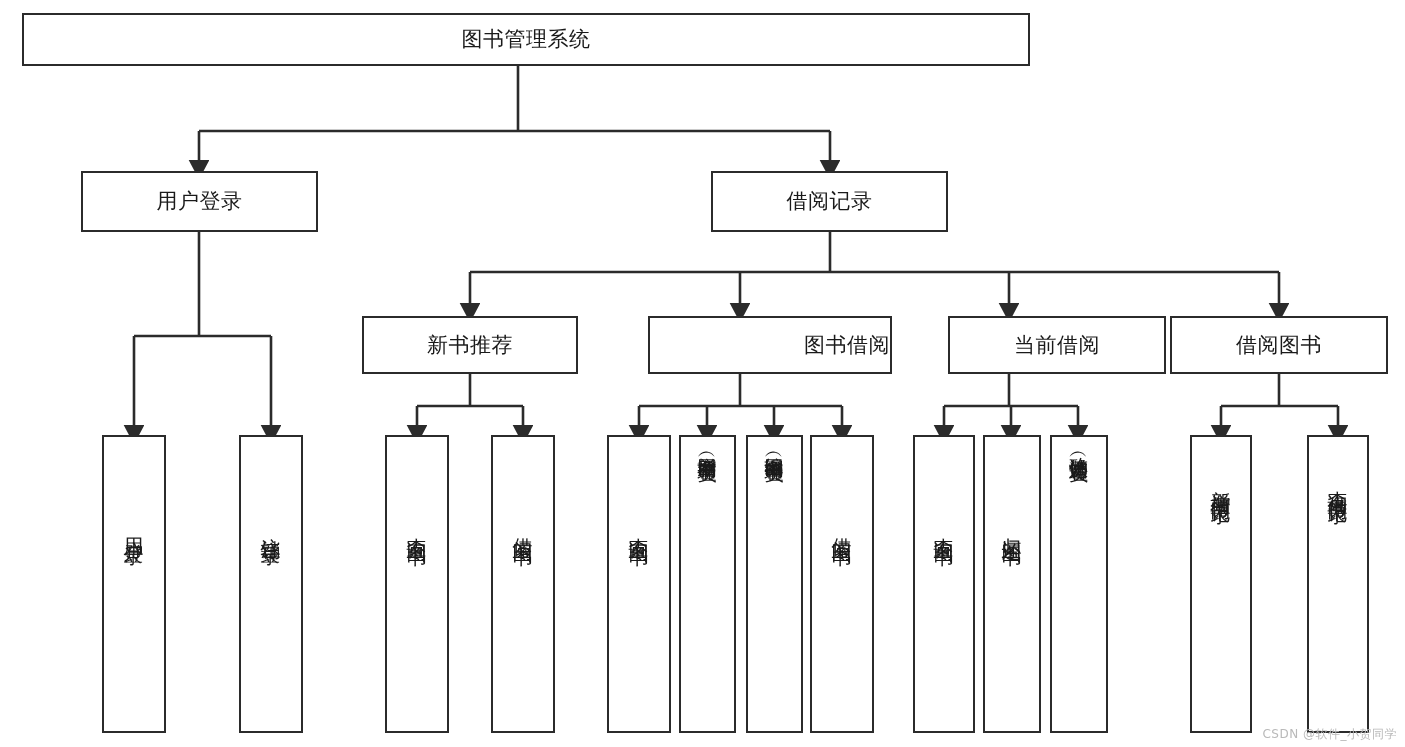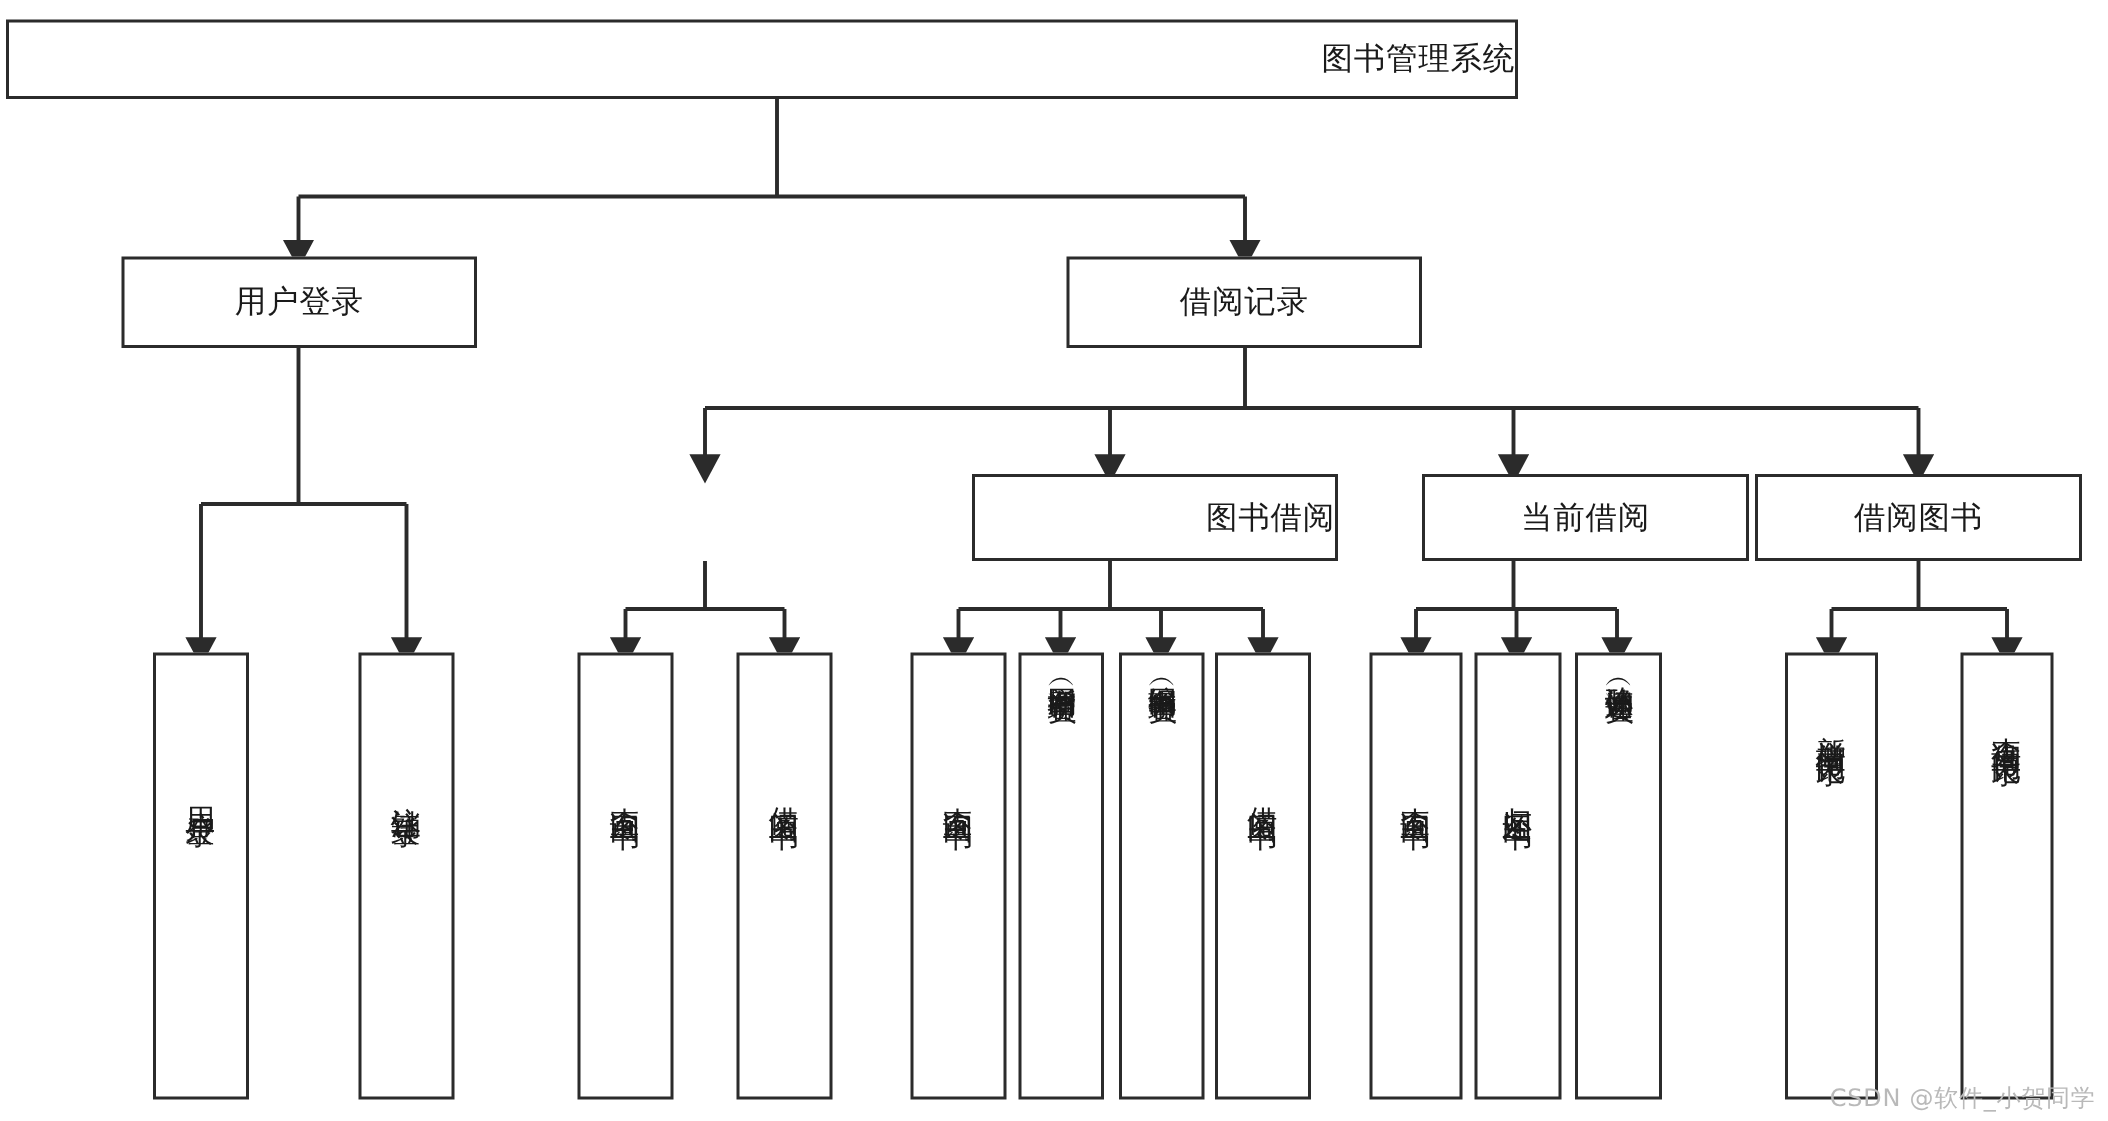--- a/index.html
+++ b/index.html
@@ -60,21 +60,21 @@
     font-size: 20px;
     line-height: 1.0;
     letter-spacing: 3px;
     white-space: nowrap;
     margin: 0 auto;
   }
   .watermark {
     position: absolute;
     right: 8px;
     bottom: 4px;
-    font-size: 16px;
+    font-size: 12px;
     color: #b9b9b9;
     letter-spacing: 0.5px;
     z-index: 5;
     white-space: nowrap;
   }
 </style>
 </head>
 <body>
 
 <div id="canvas">
@@ -123,32 +123,35 @@
       <path d="M1011,406 L1011,428" marker-end="url(#ah)"></path>
       <path d="M1078,406 L1078,428" marker-end="url(#ah)"></path>
 
       <path d="M1279,374 L1279,406"></path>
       <path d="M1221,406 L1338,406"></path>
       <path d="M1221,406 L1221,428" marker-end="url(#ah)"></path>
       <path d="M1338,406 L1338,428" marker-end="url(#ah)"></path>
     </g>
   </svg>
 
-  <div class="node h root" style="left:4px; top:13px; width:1008px; height:53px;justify-content:flex-end;">
+  <div class="node h root" style="left:22px; top:13px; width:1008px; height:53px;">
     <span class="lbl">图书管理系统</span>
   </div>
 
   <div class="node h" style="left:81px; top:171px; width:237px; height:61px;">
     <span class="lbl">用户登录</span>
   </div>
 
   <div class="node h" style="left:711px; top:171px; width:237px; height:61px;">
     <span class="lbl">借阅记录</span>
   </div>
 
+  <div class="node h" style="left:362px; top:316px; width:216px; height:58px;">
+    <span class="lbl">新书推荐</span>
+  </div>
 
   <div class="node h" style="left:648px; top:316px; width:244px; height:58px;justify-content:flex-end;">
     <span class="lbl">图书借阅</span>
   </div>
 
   <div class="node h" style="left:948px; top:316px; width:218px; height:58px;">
     <span class="lbl">当前借阅</span>
   </div>
 
   <div class="node h" style="left:1170px; top:316px; width:218px; height:58px;">

